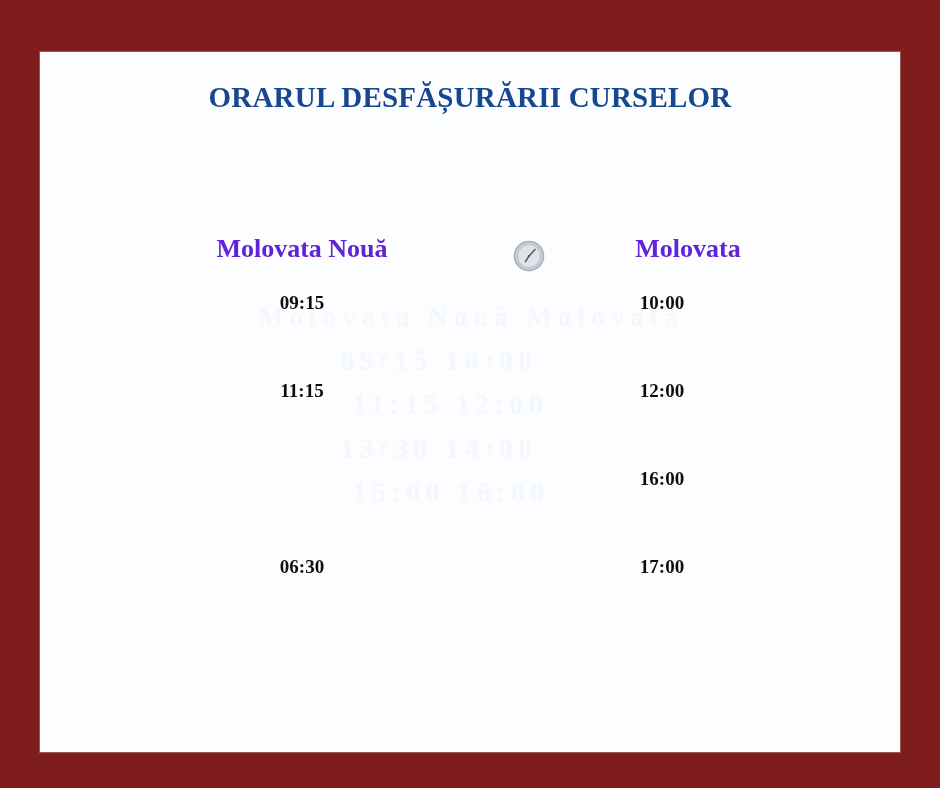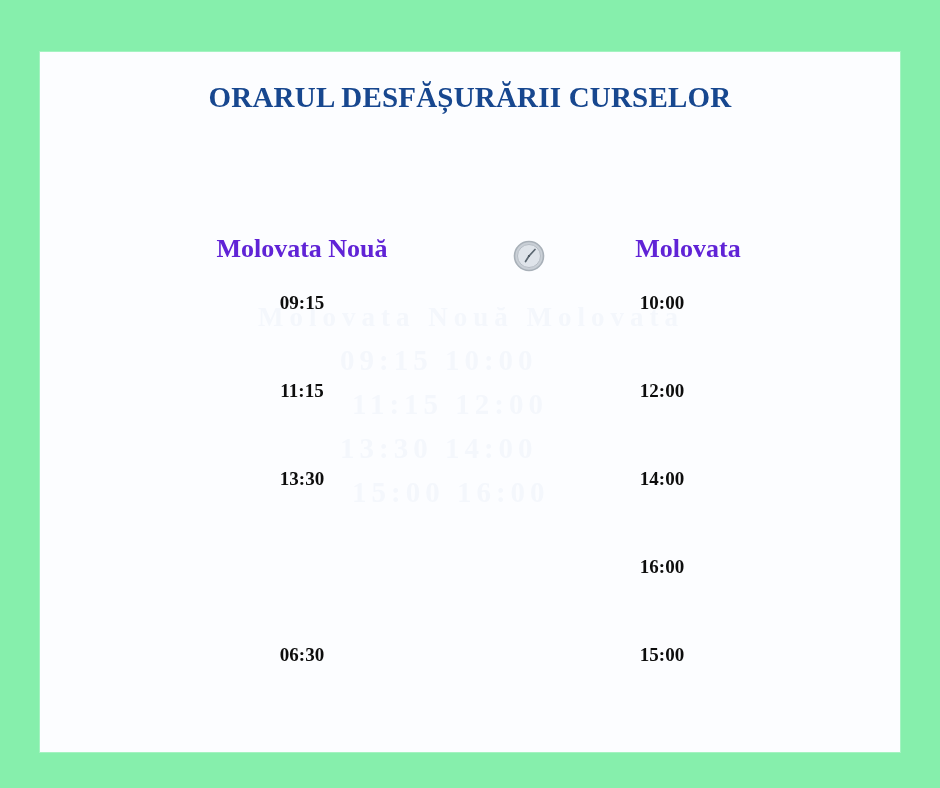--- a/index.html
+++ b/index.html
@@ -13,21 +13,21 @@
     font-family: "Liberation Serif", "DejaVu Serif", serif;
     overflow: hidden;
   }
 
   .frame {
     position: absolute;
     left: 0;
     top: 0;
     width: 940px;
     height: 788px;
-    background: #86efac;
+    background: #7f1d1d;
   }
 
   .card {
     position: absolute;
     left: 40px;
     top: 52px;
     width: 860px;
     height: 700px;
     background: #fcfdff;
     box-shadow: 0 0 0 1px rgba(255,255,255,0.25);
@@ -199,29 +199,25 @@
       <div class="row">
         <div class="cell cell-left">09:15</div>
         <div class="cell cell-right">10:00</div>
       </div>
 
       <div class="row">
         <div class="cell cell-left">11:15</div>
         <div class="cell cell-right">12:00</div>
       </div>
 
-      <div class="row">
-        <div class="cell cell-left">13:30</div>
-        <div class="cell cell-right">14:00</div>
-      </div>
 
       <div class="row">
         <div class="cell cell-right">16:00</div>
       </div>
 
       <div class="row">
         <div class="cell cell-left">06:30</div>
-        <div class="cell cell-right">15:00</div>
+        <div class="cell cell-right">17:00</div>
       </div>
 
     </div>
   </div>
 </div>
 
 </body></html>

